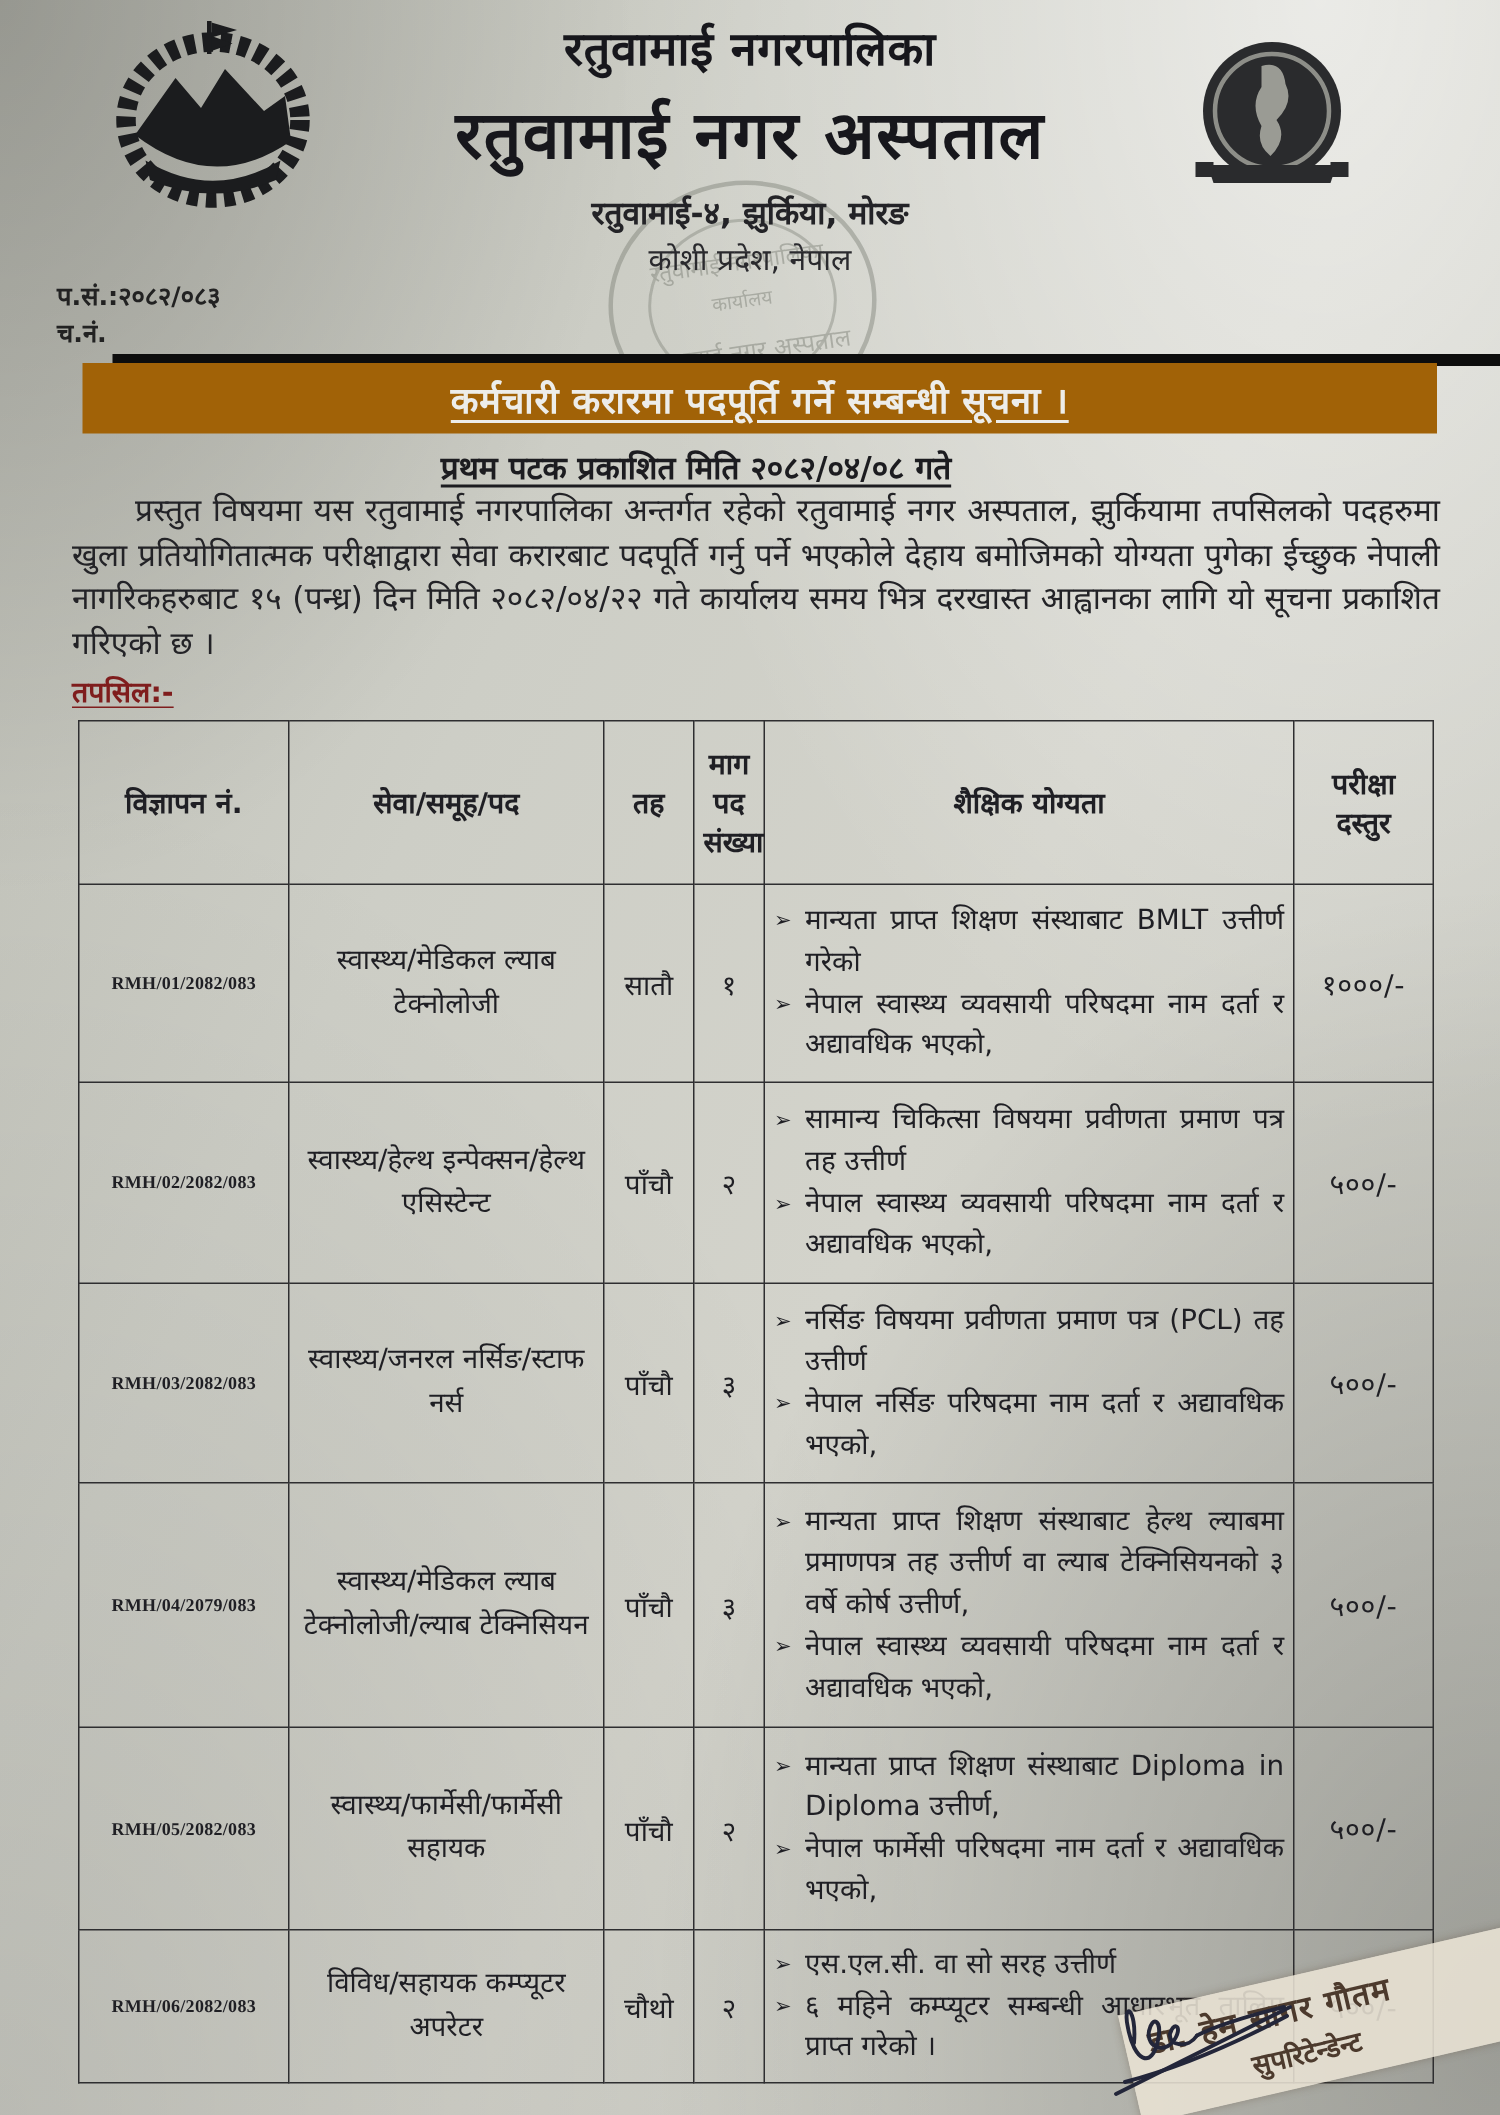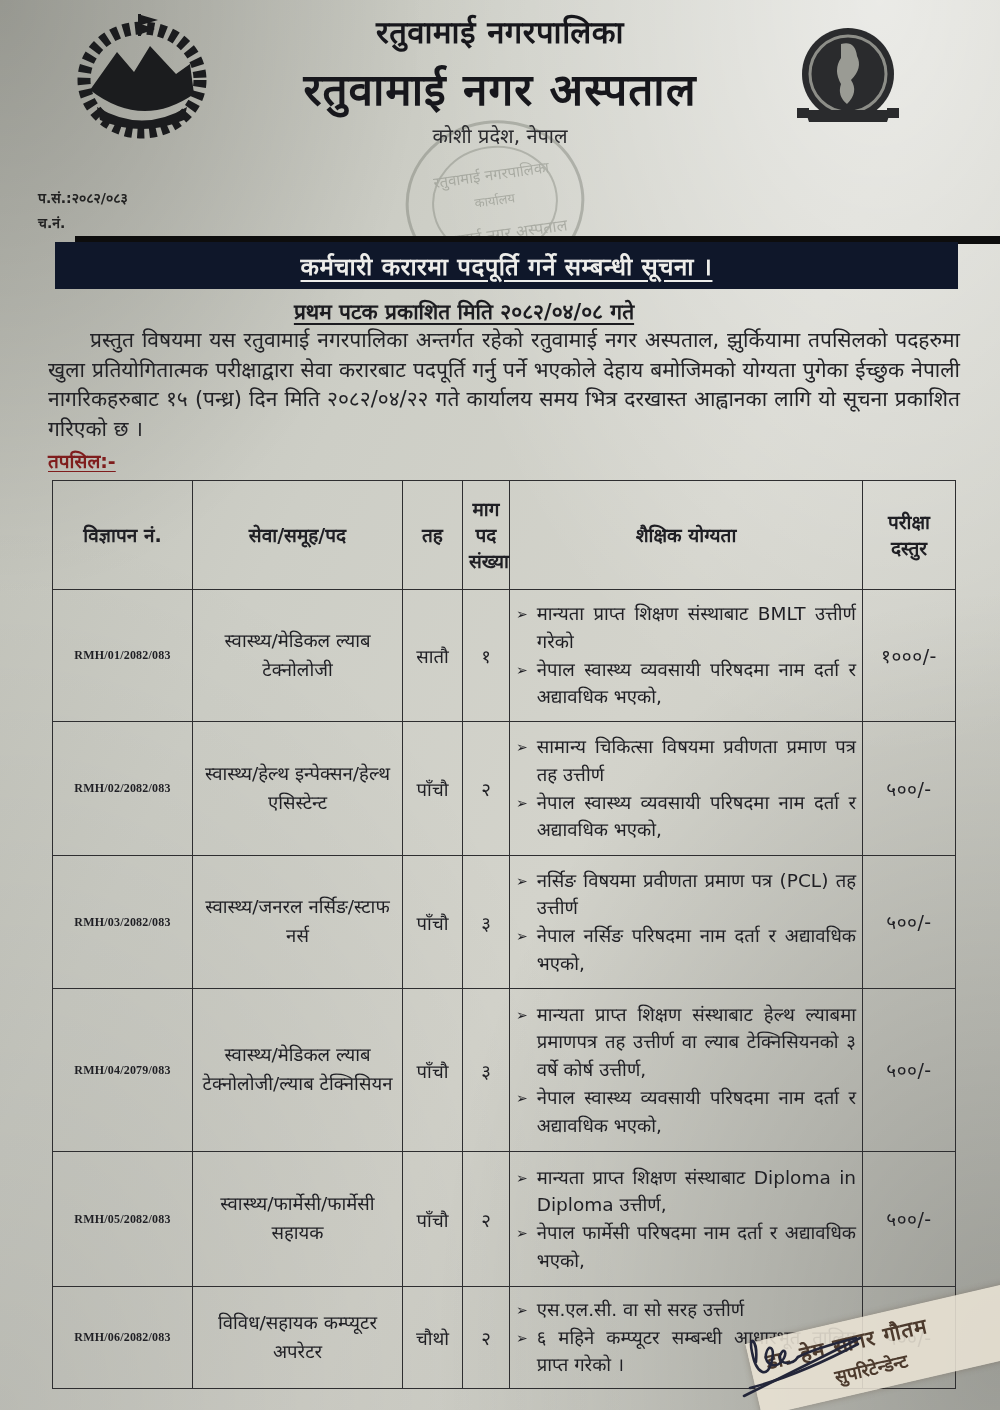--- a/index.html
+++ b/index.html
@@ -18,31 +18,31 @@
       linear-gradient(115deg,#bcbdb4 0%,#cdcec6 32%,#d3d3cb 58%,#c6c7bf 100%);
   }
   .layer{position:absolute;z-index:2;}
 
   
   .org-title{left:0;top:10px;width:1000px;text-align:center;font-weight:bold;color:#17171c;}
   .t1{font-size:31px;letter-spacing:.5px;}
   .t2{font-size:44px;margin-top:6px;letter-spacing:1px;}
   .addr{font-size:21px;font-weight:bold;margin-top:9px;color:#232327;}
   .addr2{font-size:20px;font-weight:normal;margin-top:4px;color:#2a2a2e;}
-  .refs{left:38px;top:186px;font-size:14px;font-weight:bold;color:#222;line-height:25px;}
+  .refs{left:38px;top:186px;font-size:17px;font-weight:bold;color:#222;line-height:25px;}
 
   .logo-left{left:72px;top:12px;width:140px;height:130px;}
   .logo-right{left:793px;top:22px;width:110px;height:115px;}
 
   .faint-stamp{left:390px;top:110px;width:210px;height:185px;opacity:.38;}
 
   
   .banner-edge{left:75px;top:236px;width:925px;height:8px;background:#0d0d0d;}
   .banner{
-    left:55px;top:242px;width:903px;height:47px;background:#0f172a;
+    left:55px;top:242px;width:903px;height:47px;background:#a16207;
     display:flex;align-items:center;justify-content:center;text-align:center;
   }
   .banner span{
     color:#ededea;font-size:24px;font-weight:bold;letter-spacing:.5px;
     text-decoration:underline;text-underline-offset:5px;
   }
   .published{
     left:0;top:297px;width:928px;text-align:center;font-size:21px;font-weight:bold;color:#1c1c20;
   }
   .published span{text-decoration:underline;text-underline-offset:4px;}
@@ -124,20 +124,21 @@
       <text x="105" y="70" text-anchor="middle" font-size="15" fill="#666a60">रतुवामाई नगरपालिका</text>
       <text x="105" y="95" text-anchor="middle" font-size="13" fill="#666a60">कार्यालय</text>
       <text x="105" y="130" text-anchor="middle" font-size="16" fill="#666a60">रतुवामाई नगर अस्पताल</text>
     </g>
   </svg>
 </div>
 
 <div class="layer org-title">
   <div class="t1">रतुवामाई नगरपालिका</div>
   <div class="t2">रतुवामाई नगर अस्पताल</div>
+  <div class="addr">रतुवामाई-४, झुर्किया, मोरङ</div>
   <div class="addr2">कोशी प्रदेश, नेपाल</div>
 </div>
 
 <div class="layer refs">
   <div>प.सं.:२०८२/०८३</div>
   <div>च.नं.</div>
 </div>
 
 <div class="layer banner-edge"></div>
 <div class="layer banner">

